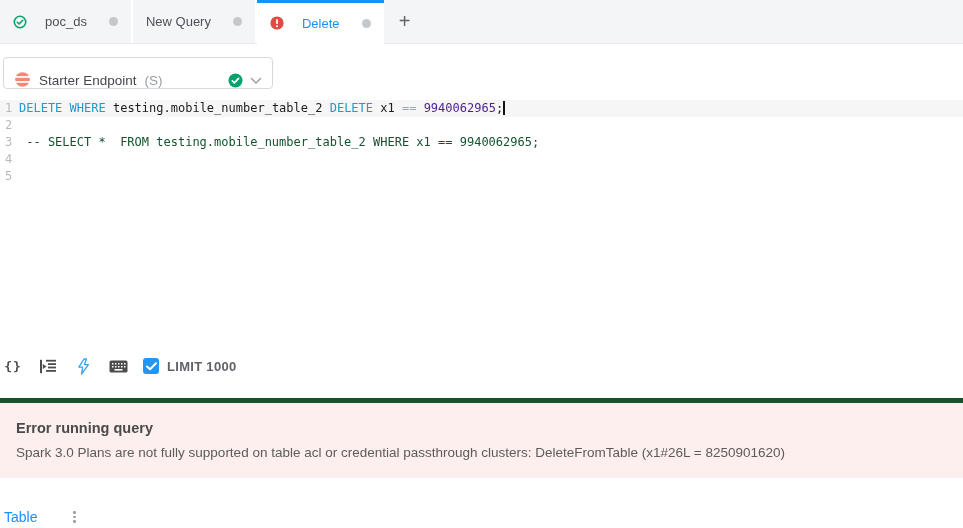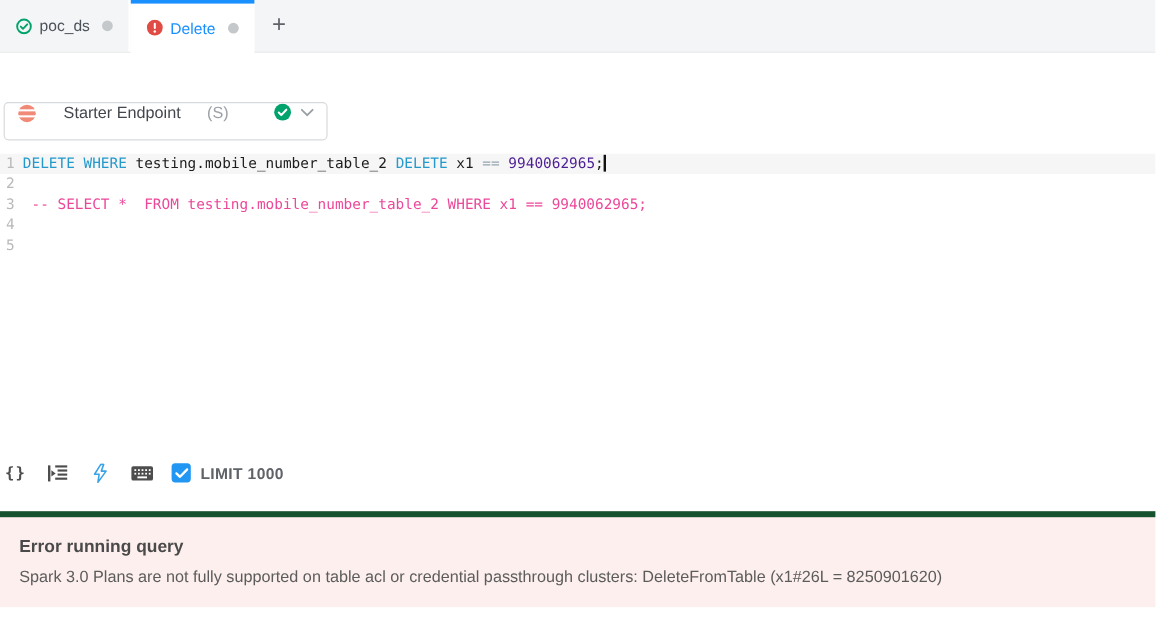--- a/index.html
+++ b/index.html
@@ -2,48 +2,48 @@
 <html><head>
 <meta charset="utf-8">
 <style>
   * { margin:0; padding:0; box-sizing:border-box; }
   html,body { width:963px; height:528px; background:#fff; overflow:hidden;
               font-family:"Liberation Sans", sans-serif; }
 
   
   .tabbar { height:44px; background:#f4f5f6; border-bottom:1px solid #e8eaed;
             display:flex; align-items:stretch; }
-  .tab { display:flex; align-items:center; padding:0 13px; gap:6px;
+  .tab { display:flex; align-items:center; padding:0 13px; gap:18px;
          font-size:13px; color:#4c5259; background:#f4f5f6;
          border-right:2px solid #ffffff; cursor:pointer; }
   .tab .dot { width:9px; height:9px; border-radius:50%; background:#c5c8cb; margin-left:4px; }
   .tab.active { background:#ffffff; border-top:3px solid #1a90ff; border-right:none;
                 color:#1a90ff; box-shadow:0 2px 0 0 #ffffff; }
   .tab-add { width:42px; display:flex; align-items:center; justify-content:center;
              font-size:20px; font-weight:300; color:#5f6368; cursor:pointer; }
 
   
   .endpoint-row { padding:13px 0 0 3px; }
-  .endpoint-select { width:270px; height:32px; display:flex; align-items:flex-start;
-                     gap:22px; padding:0 10px; background:#fff;
-                     border:1px solid #d7dadd; border-radius:4px; cursor:pointer;margin-top:28px; }
+  .endpoint-select { width:270px; height:32px; display:flex; align-items:flex-end;
+                     gap:8px; padding:0 10px; background:#fff;
+                     border:1px solid #d7dadd; border-radius:4px; cursor:pointer; }
   .ep-name { font-size:13.5px; color:#43474d; }
   .ep-size { font-size:13.5px; color:#9aa0a6; }
   .ep-right { margin-left:auto; display:flex; align-items:center; gap:7px; }
 
   
   .editor { margin-top:11px; height:252px; overflow:hidden;
             font-family:"DejaVu Sans Mono", monospace; font-size:12px; }
   .code-line { display:flex; height:17px; line-height:17px; }
   .code-line.active { background:#f6f6f6; }
   .gutter { flex:0 0 19px; padding-left:5px; color:#b9b9b9; }
   .code { white-space:pre; color:#1c1c1c; }
   .tk-kw { color:#2499cc; }
   .tk-num { color:#4c1d95; }
-  .tk-cm { color:#ec4899; }
+  .tk-cm { color:#14532d; }
   .tk-op { color:#9aa9b2; }
   .tk-pl { color:#1c1c1c; }
   .cursor { display:inline-block; width:2px; height:14px; background:#111;
             vertical-align:middle; margin-top:-2px; }
 
   
   .toolbar { display:flex; align-items:center; padding-left:3px; height:28px; }
   .tb-btn { width:20px; height:24px; display:flex; align-items:center;
             justify-content:center; margin-right:15px; cursor:pointer; }
   .tb-btn + .tb-btn { margin-left:0; }
@@ -77,20 +77,24 @@
 
   <div class="tabbar">
     <div class="tab">
       <span>
         <svg width="14" height="14" viewBox="0 0 14 14" style="display:block">
           <circle cx="7" cy="7" r="5.7" fill="none" stroke="#00a36c" stroke-width="1.6"></circle>
           <path d="M4.3 7.2 L6.1 9 L9.7 5.3" fill="none" stroke="#00a36c" stroke-width="1.6" stroke-linecap="round" stroke-linejoin="round"></path>
         </svg>
       </span>
       <span>poc_ds</span>
+      <span class="dot"></span>
+    </div>
+    <div class="tab">
+      <span>New Query</span>
       <span class="dot"></span>
     </div>
     <div class="tab active">
       <span>
         <svg width="14" height="14" viewBox="0 0 14 14" style="display:block">
           <circle cx="7" cy="7" r="6.6" fill="#e04b43"></circle>
           <rect x="6.15" y="3" width="1.7" height="5.1" rx="0.85" fill="#ffffff"></rect>
           <circle cx="7" cy="10.3" r="1.05" fill="#ffffff"></circle>
         </svg>
       </span>

